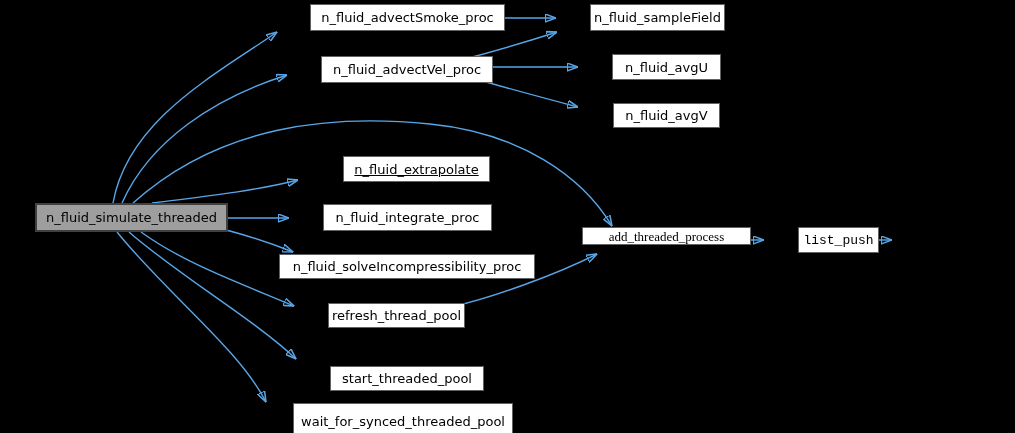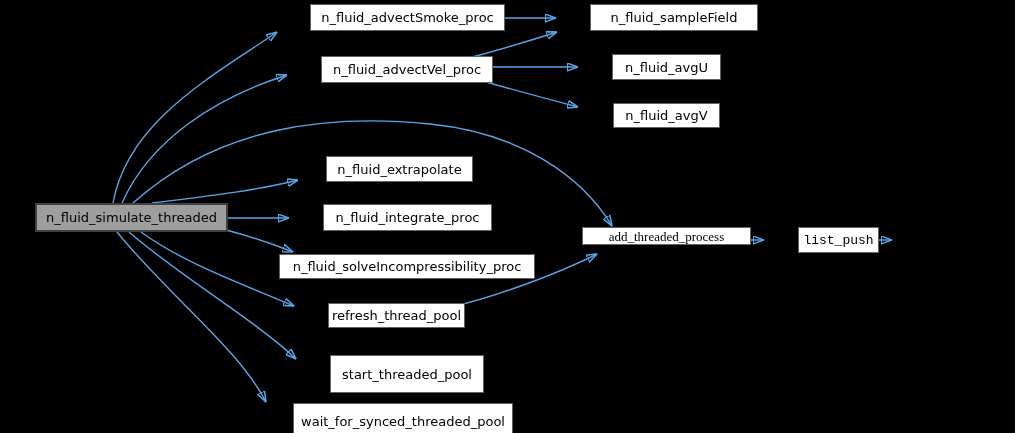--- a/index.html
+++ b/index.html
@@ -38,28 +38,28 @@
   }
   .node.main{
     background:var(--highlight-fill);
     border:2px solid var(--highlight-border);
     cursor:default;
   }
   
   .n-simulate{left:3px;top:203px;width:193px;height:29px;}
   .n-advect-smoke{left:278px;top:4px;width:195px;height:27px;}
   .n-advect-vel{left:289px;top:56px;width:172px;height:27px;}
-  .n-sample-field{left:558px;top:4px;width:168px;height:27px;}
+  .n-sample-field{left:558px;top:4px;width:135px;height:27px;}
   .n-avg-u{left:580px;top:54px;width:109px;height:26px;}
   .n-avg-v{left:581px;top:103px;width:107px;height:25px;}
-  .n-extrapolate{left:294px;top:156px;width:147px;height:26px;}
+  .n-extrapolate{left:311px;top:156px;width:147px;height:26px;text-decoration:underline;}
   .n-integrate{left:291px;top:204px;width:169px;height:27px;}
   .n-solve{left:247px;top:254px;width:256px;height:25px;}
   .n-refresh{left:296px;top:303px;width:137px;height:25px;}
-  .n-start{left:298px;top:355px;width:154px;height:38px;}
+  .n-start{left:298px;top:366px;width:154px;height:25px;}
   .n-wait{left:261px;top:403px;width:220px;height:36px;}
   .n-add{left:550px;top:227px;width:169px;height:18px;font-family:Liberation Serif, serif;}
   .n-list-push{left:766px;top:227px;width:81px;height:26px;font-family:Liberation Mono, monospace;}
   .n-new-list-node{left:894px;top:227px;width:115px;height:26px;}
 </style>
 </head>
 <body>
 
 <div class="canvas">
 

